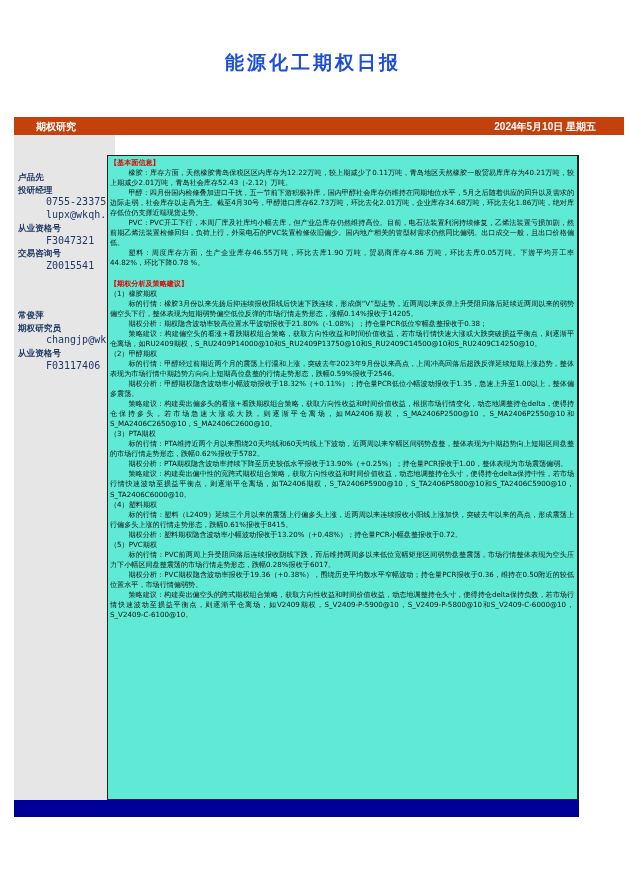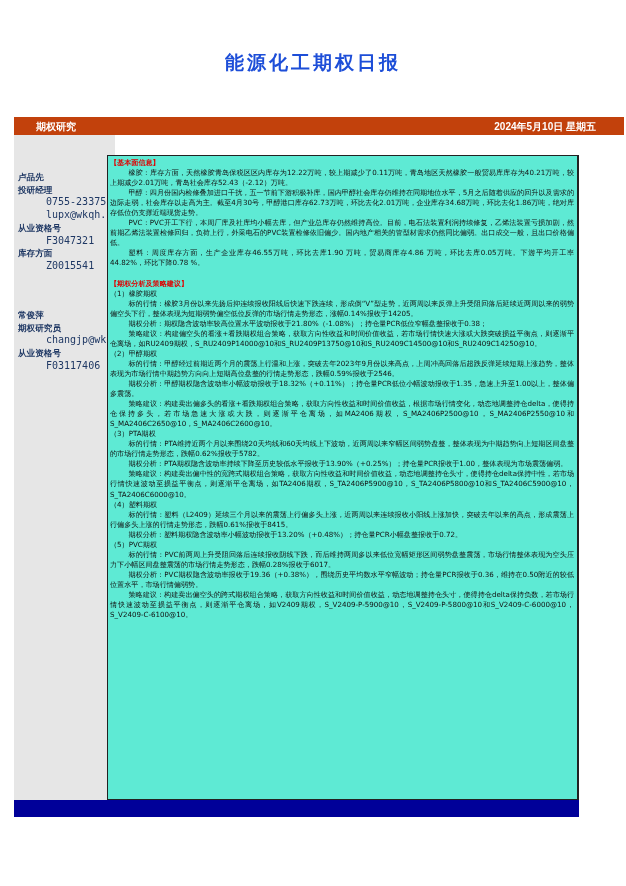--- a/index.html
+++ b/index.html
@@ -56,21 +56,21 @@
 </div>
 
 <div class="sidebar">
   <div class="analyst" style="top:36px;">
     <div>卢品先</div>
     <div>投研经理</div>
     <div class="plain">0755-23375252</div>
     <div class="plain">lupx@wkqh.cn</div>
     <div>从业资格号</div>
     <div class="plain">F3047321</div>
-    <div>库存方面</div>
+    <div>交易咨询号</div>
     <div class="plain">Z0015541</div>
   </div>
   <div class="analyst" style="top:174px;">
     <div>常俊萍</div>
     <div>期权研究员</div>
     <div class="plain">changjp@wkqh.cn</div>
     <div>从业资格号</div>
     <div class="plain">F03117406</div>
   </div>
 </div>

